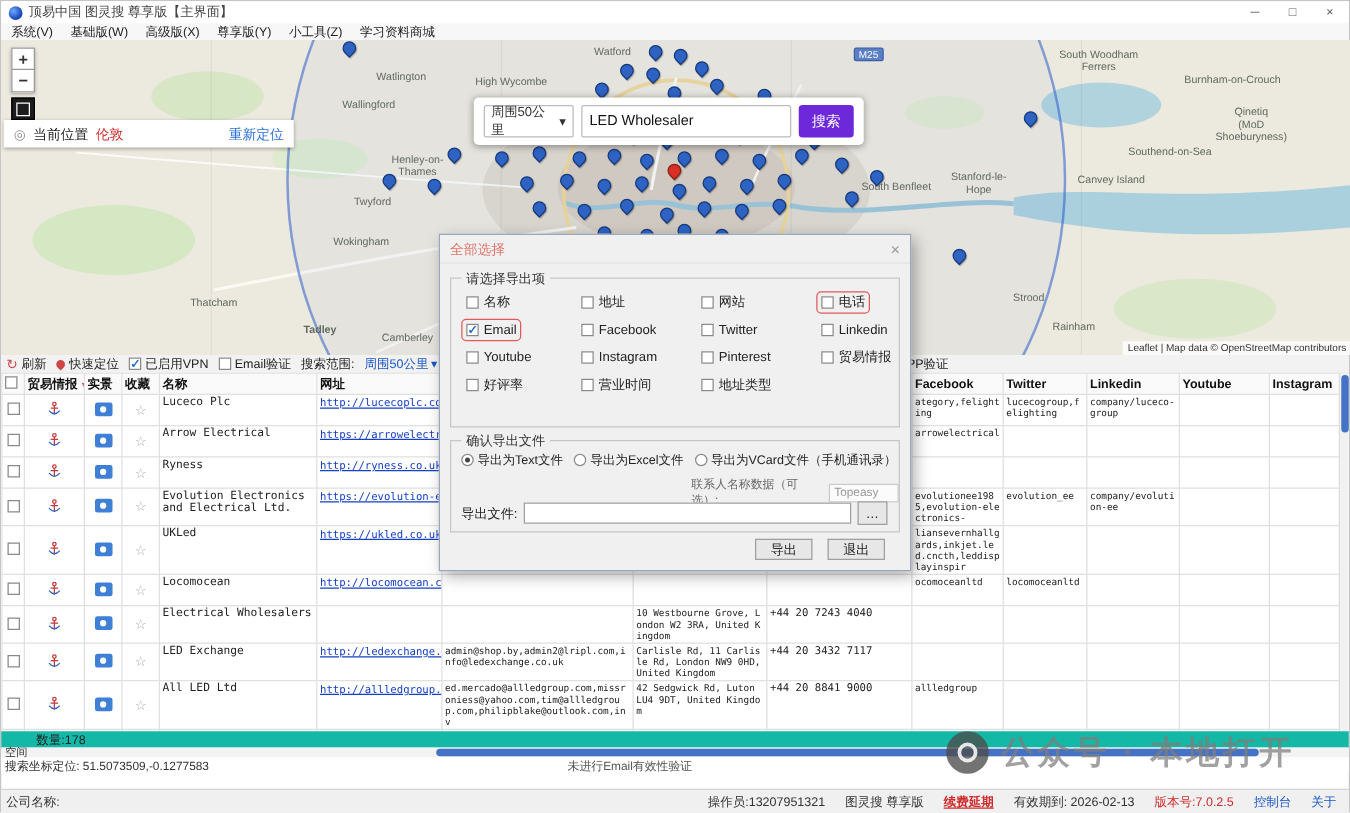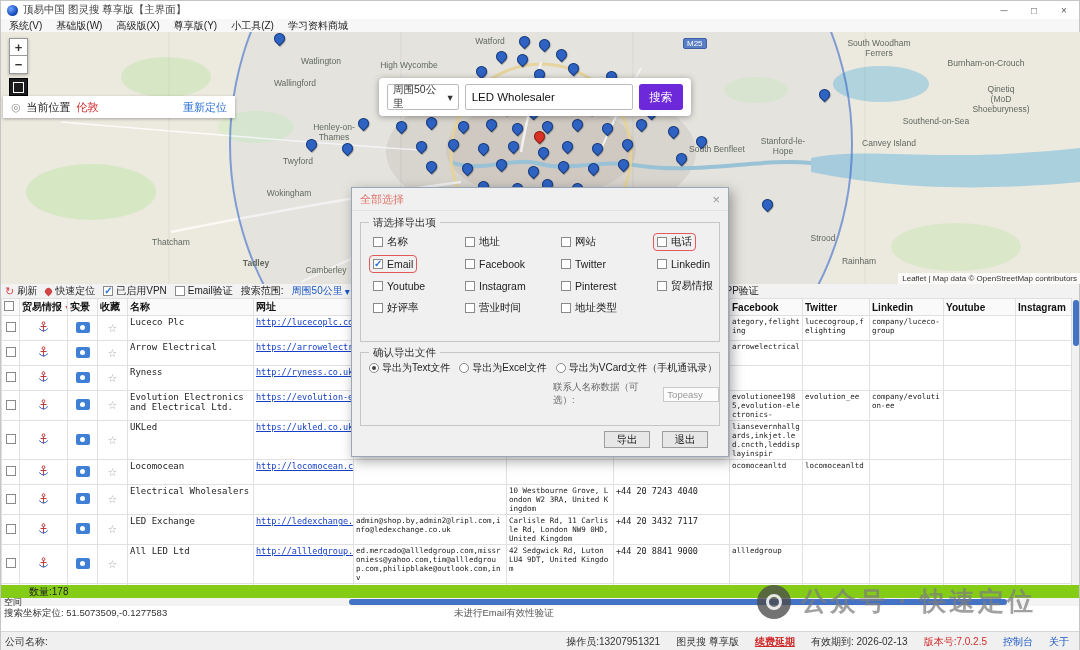--- a/index.html
+++ b/index.html
@@ -65,21 +65,21 @@
   .link{color:#1740c7;text-decoration:underline;font-family:"DejaVu Sans Mono",monospace;font-size:8.5px;white-space:nowrap;}
   .c-small{font-family:"DejaVu Sans Mono",monospace;font-size:7.5px;line-height:1.2;word-break:break-all;color:#222;}
   .c-phone{font-family:"DejaVu Sans Mono",monospace;font-size:8.5px;white-space:nowrap;}
   .star{color:#b0b0b0;font-size:11px;}
   .cam{display:inline-block;width:14px;height:11px;background:#3f7fd6;border-radius:2px;position:relative;}
   .cam::after{content:"";position:absolute;left:4.5px;top:3px;width:5px;height:5px;border-radius:50%;background:#fff;}
   .vscroll{position:absolute;right:0;top:297px;width:8px;height:287px;background:#f1f1f1;border-left:1px solid #ddd;box-sizing:border-box;}
   .vthumb{position:absolute;left:1px;top:2px;width:6px;height:46px;background:#4472c4;border-radius:3px;}
 
   
-  .count-row{position:absolute;left:0;top:584px;right:0;height:13px;background:#84cc16;border-bottom:1px solid #e5e5e5;font-size:10px;display:flex;align-items:center;padding-left:28px;}
+  .count-row{position:absolute;left:0;top:584px;right:0;height:13px;background:#14b8a6;border-bottom:1px solid #e5e5e5;font-size:10px;display:flex;align-items:center;padding-left:28px;}
   .scroll-row{position:absolute;left:0;top:597px;right:0;height:8px;background:#f3f3f3;}
   .space-label{position:absolute;left:3px;top:-2px;font-size:9px;color:#333;}
   .hthumb{position:absolute;left:348px;top:1px;width:658px;height:6px;background:#4472c4;border-radius:3px;}
   .coords-row{position:absolute;left:0;top:605px;right:0;height:12px;background:#fff;font-size:9.5px;color:#333;}
   .coords-txt{position:absolute;left:3px;top:1px;}
   .verify-txt{position:absolute;left:453px;top:1px;color:#555;}
   .tabs-row{position:absolute;left:0;top:617px;right:0;height:13px;background:#f5f5f5;border-top:1px solid #ddd;display:flex;align-items:center;gap:2px;font-size:10px;padding-left:2px;}
   .tab{padding:0 8px;height:12px;display:flex;align-items:center;color:#333;border-right:1px solid #ddd;}
   .tab.active{background:#fff;font-weight:bold;}
 
@@ -610,21 +610,21 @@
     <span>图灵搜 尊享版</span>
     <span class="sb-renew">续费延期</span>
     <span>有效期到: 2026-02-13</span>
     <span class="sb-red">版本号:7.0.2.5</span>
     <span class="sb-link">控制台</span>
     <span class="sb-link" style="margin-right:0;">关于</span>
   </div>
 
   <div class="watermark">
     <span class="wm-logo"></span>
-    <span class="wm-text">公众号 · 快速定位</span>
+    <span class="wm-text">公众号 · 本地打开</span>
   </div>
 
   <div class="dialog">
     <div class="dlg-title">
       <span class="dlg-title-text">全部选择</span>
       <span class="dlg-close">×</span>
     </div>
     <div class="grp grp1">
       <span class="grp-label">请选择导出项</span>
       <div class="cb-grid" id="cb-grid">
@@ -703,20 +703,25 @@
           </label>
           <label class="radio-item">
             <span class="r-dot"></span>
             <span>导出为VCard文件（手机通讯录）</span>
           </label>
         </div>
       <div class="contact-row">
         <span>联系人名称数据（可选）:</span>
         <span class="mini-input">Topeasy</span>
       </div>
+      <div class="file-row">
+        <span>导出文件:</span>
+        <input class="file-input" value="" style="">
+        <span class="dots-btn">…</span>
+      </div>
     </div>
     <div class="dlg-btns">
       <span class="wbtn">导出</span>
       <span class="wbtn">退出</span>
     </div>
   </div>
 
 </div>
 
 </body></html>

